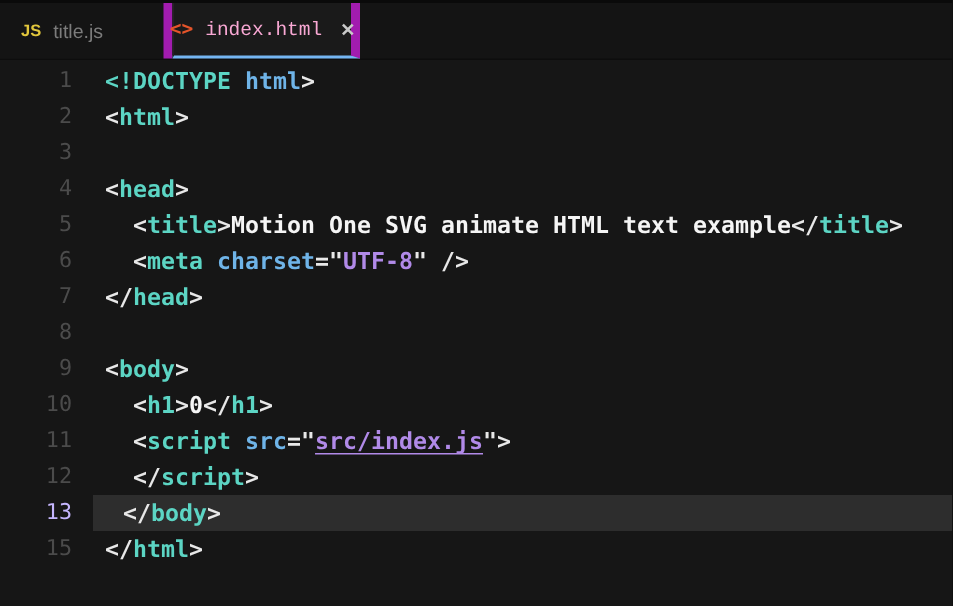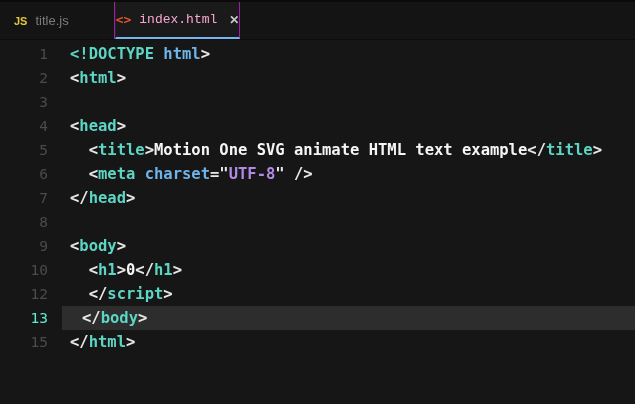--- a/index.html
+++ b/index.html
@@ -13,21 +13,21 @@
   
   .tab-bar {
     height:40px; background:#141414;
     border-top:2px solid #0a0a0a;
     border-bottom:1px solid #0d0d0d;
     display:flex; align-items:stretch;
   }
   .tab {
     display:flex; align-items:center;
     padding:0 14px; cursor:pointer;
-    border-right:1px solid #a21caf;
+    border-right:6px solid #a21caf;
     position:relative; min-width:0;
   }
   .tab.inactive { background:#141414; }
   .tab.inactive .tab-label { color:#7c7c7c; }
   .tab.active {
     background:#1a1a1a;
     border-left:1px solid #232323;
     border-bottom:2px solid #74b5f2;
   }
   .tab.active .tab-label { color:#f9a8d4;font-family:Liberation Mono, monospace; }
@@ -56,21 +56,21 @@
   }
   .line { display:flex; height:24px; line-height:24px; white-space:pre; }
   .ln {
     flex:none; width:62px; padding-right:14px;
     text-align:right; color:#4b4b4b;
     font-size:14.5px; font-weight:400;
     user-select:none;
   }
   .lc { flex:1; padding-left:8px; color:#e8e8e8; }
   .line.active .lc { background:#2d2d2d;padding-left:20px; }
-  .line.active .ln { color:#5eead4; }
+  .line.active .ln { color:#c4b5fd; }
   .tag  { color:#5cd5c4; }
   .pun  { color:#e8e8e8; }
   .attr { color:#6fb4e8; }
   .str  { color:#b18ae8;text-align:right; }
   .txt  { color:#f5f5f5; }
   .link { color:#b18ae8; text-decoration:underline; text-underline-offset:3px; }
 </style>
 </head>
 <body>
 
@@ -92,18 +92,19 @@
       <div class="line"><span class="ln">1</span><span class="lc"><span class="tag">&lt;!DOCTYPE </span><span class="attr">html</span><span class="pun">&gt;</span></span></div>
       <div class="line"><span class="ln">2</span><span class="lc"><span class="pun">&lt;</span><span class="tag">html</span><span class="pun">&gt;</span></span></div>
       <div class="line"><span class="ln">3</span><span class="lc"></span></div>
       <div class="line"><span class="ln">4</span><span class="lc"><span class="pun">&lt;</span><span class="tag">head</span><span class="pun">&gt;</span></span></div>
       <div class="line"><span class="ln">5</span><span class="lc"><span class="pun">  &lt;</span><span class="tag">title</span><span class="pun">&gt;</span><span class="txt">Motion One SVG animate HTML text example</span><span class="pun">&lt;/</span><span class="tag">title</span><span class="pun">&gt;</span></span></div>
       <div class="line"><span class="ln">6</span><span class="lc"><span class="pun">  &lt;</span><span class="tag">meta</span><span class="pun"> </span><span class="attr">charset</span><span class="pun">="</span><span class="str">UTF-8</span><span class="pun">" /&gt;</span></span></div>
       <div class="line"><span class="ln">7</span><span class="lc"><span class="pun">&lt;/</span><span class="tag">head</span><span class="pun">&gt;</span></span></div>
       <div class="line"><span class="ln">8</span><span class="lc"></span></div>
       <div class="line"><span class="ln">9</span><span class="lc"><span class="pun">&lt;</span><span class="tag">body</span><span class="pun">&gt;</span></span></div>
       <div class="line"><span class="ln">10</span><span class="lc"><span class="pun">  &lt;</span><span class="tag">h1</span><span class="pun">&gt;</span><span class="txt">0</span><span class="pun">&lt;/</span><span class="tag">h1</span><span class="pun">&gt;</span></span></div>
+      <div class="line"><span class="ln">11</span><span class="lc"><span class="pun">  &lt;</span><span class="tag">script</span><span class="pun"> </span><span class="attr">src</span><span class="pun">="</span><span class="link">src/index.js</span><span class="pun">"&gt;</span></span></div>
       <div class="line"><span class="ln">12</span><span class="lc"><span class="pun">  &lt;/</span><span class="tag">script</span><span class="pun">&gt;</span></span></div>
       <div class="line active"><span class="ln">13</span><span class="lc"><span class="pun">&lt;/</span><span class="tag">body</span><span class="pun">&gt;</span></span></div>
       <div class="line"><span class="ln">15</span><span class="lc"><span class="pun">&lt;/</span><span class="tag">html</span><span class="pun">&gt;</span></span></div>
     </div>
 
 </div>
 
 </body></html>

